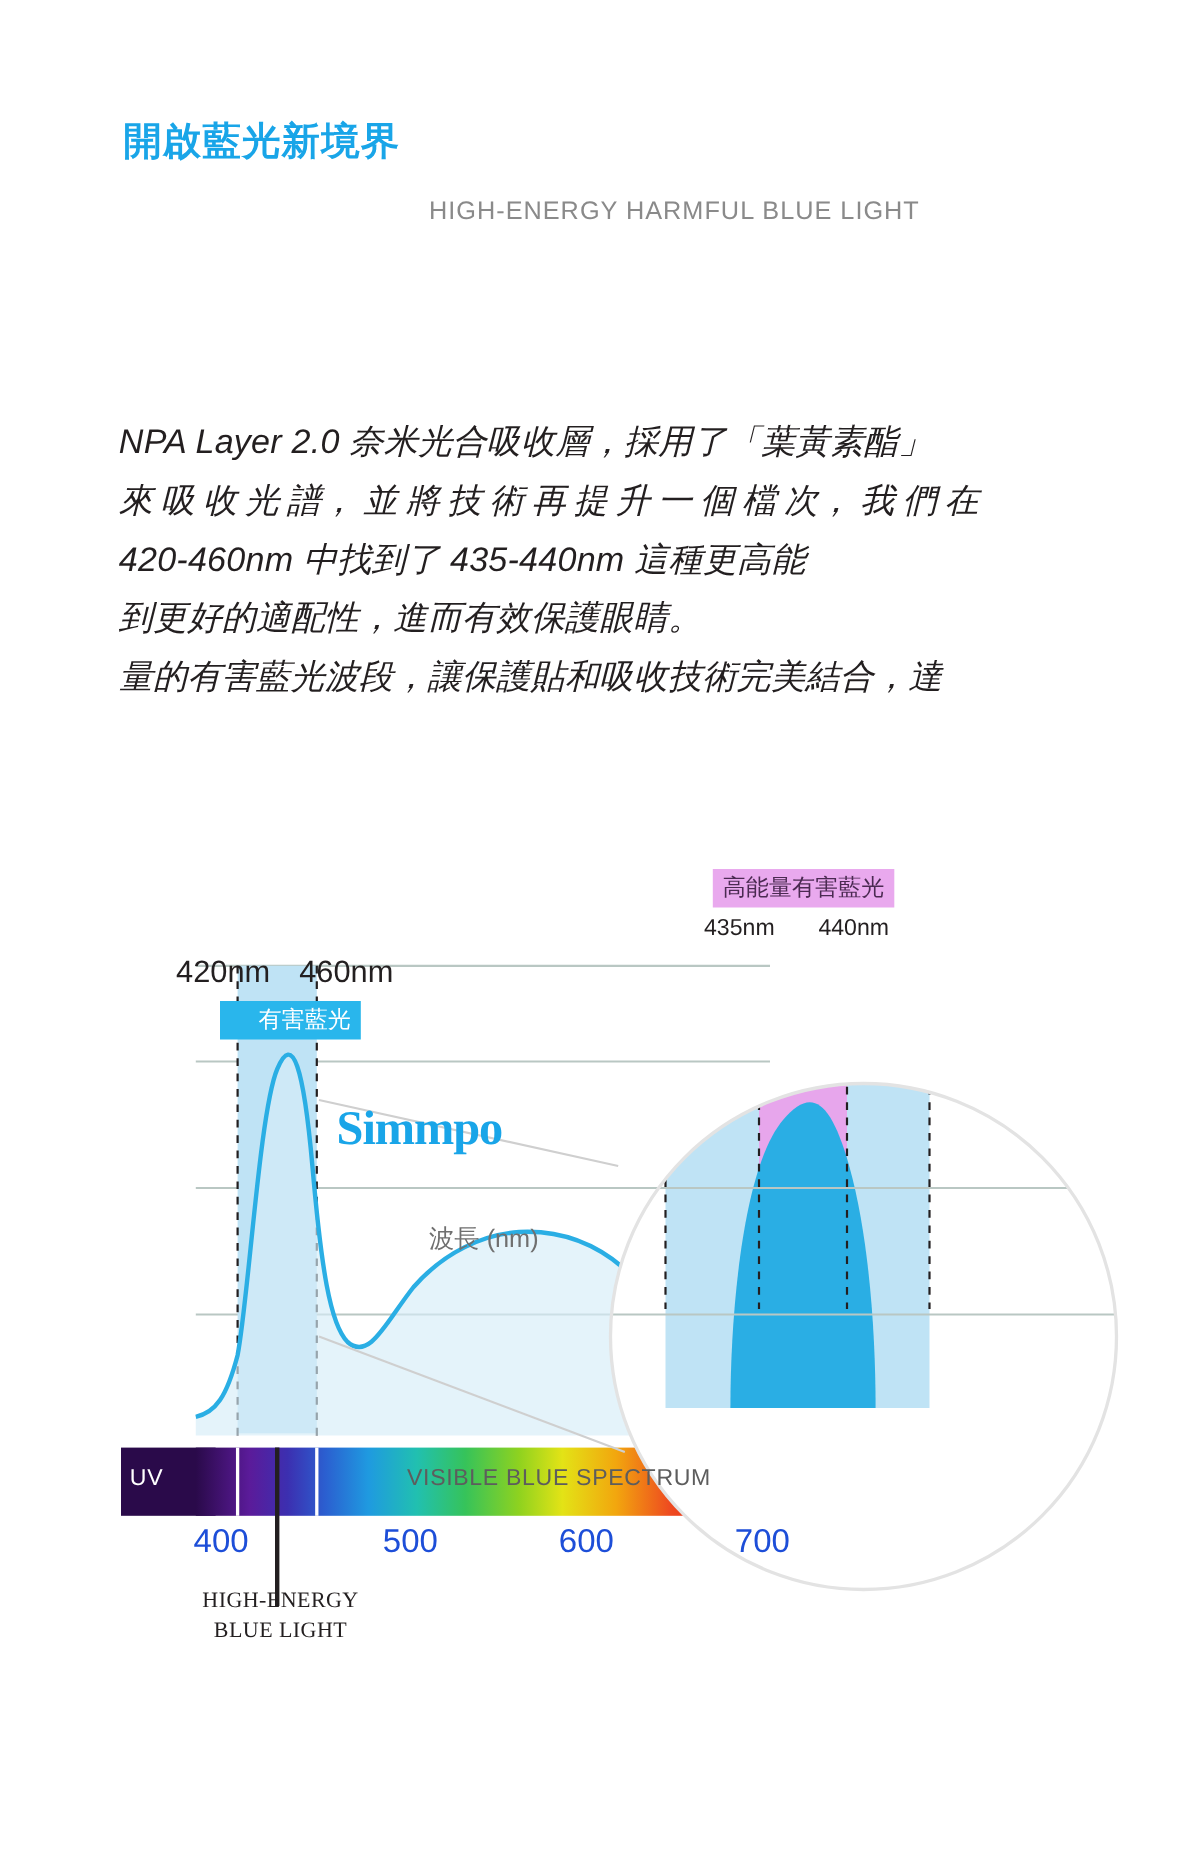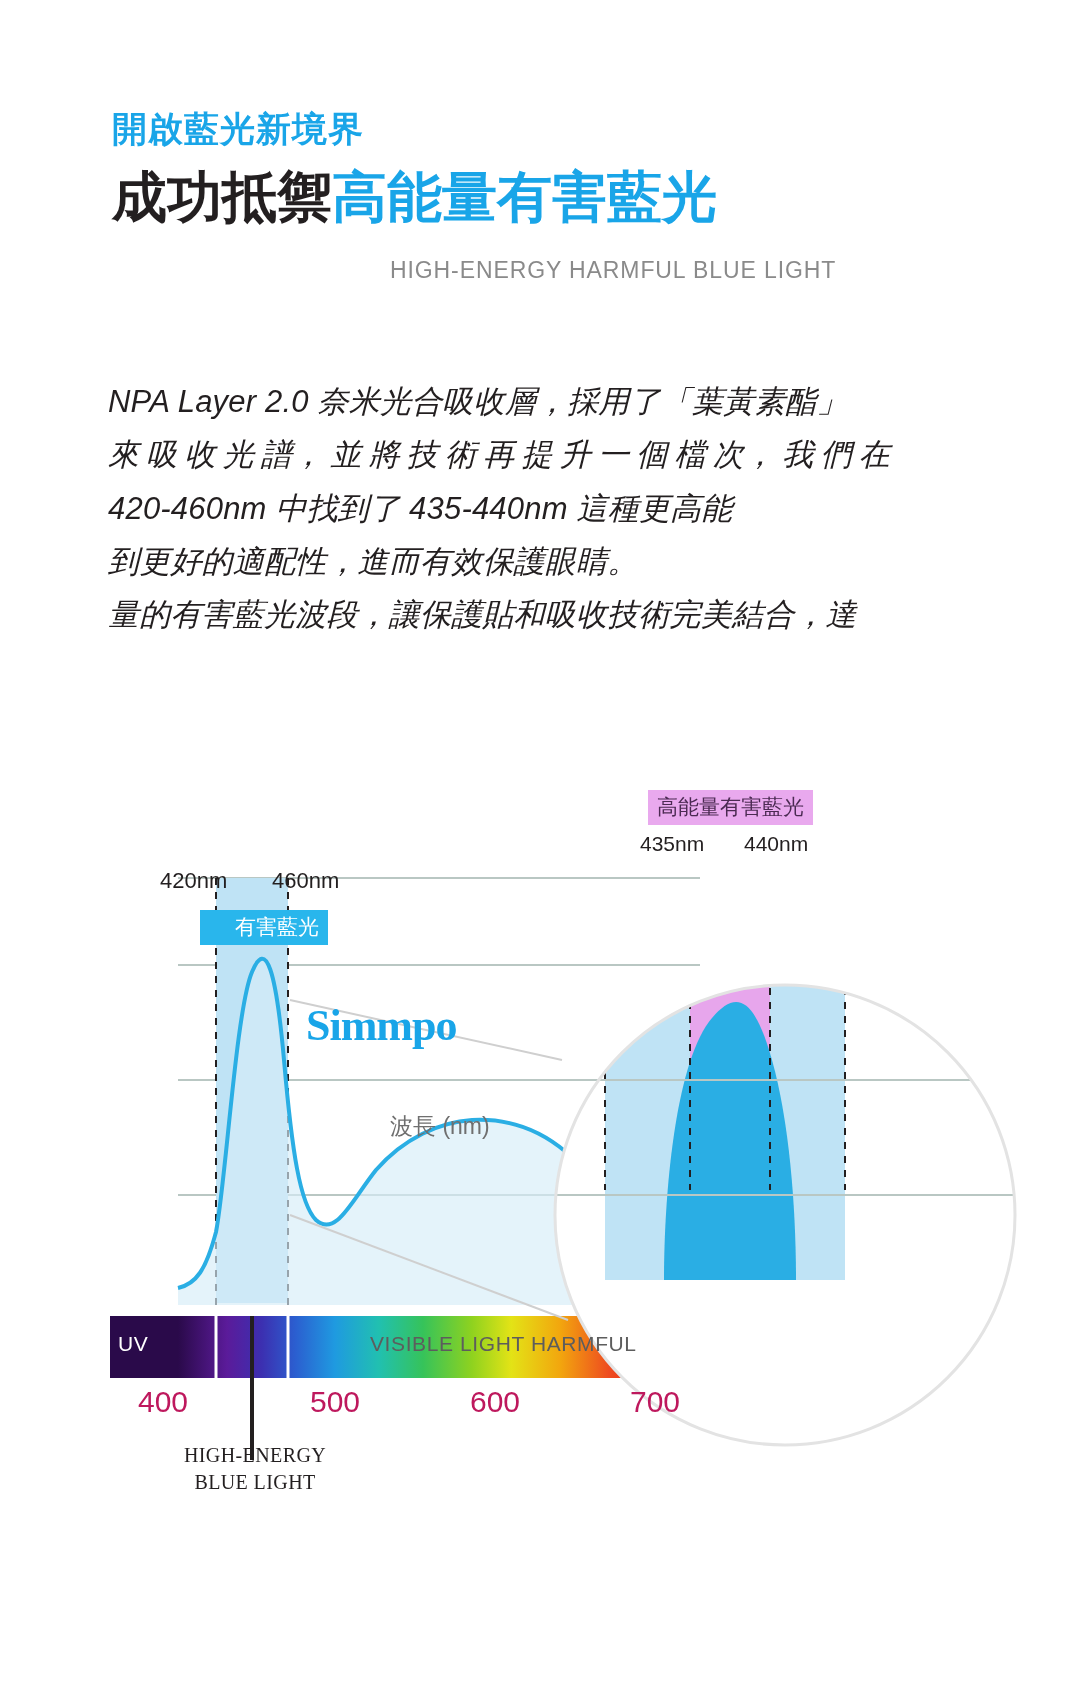--- a/index.html
+++ b/index.html
@@ -79,40 +79,41 @@
     left: 0;
     top: 760px;
     width: 1081px;
     height: 790px;
   }
   .chart svg { display: block; }
 
   
   .lbl {
     position: absolute;
-    font-size: 22px;
+    font-size: 28px;
     color: #231f20;
     white-space: nowrap;
   }
   .tag {
     position: absolute;
     background: #29b6ec;
     color: #ffffff;
     font-size: 21px;
     padding: 3px 9px 4px 9px;
     white-space: nowrap;
   }
   .tag.violet {
     background: #e9a9ee;
     color: #4b2a52;
   }
   .axis-num {
     position: absolute;
     font-size: 30px;
-    color: #be185d;
+    color: #1d4ed8;
+    margin-left: 38px;
   }
   .uv-text {
     position: absolute;
     font-size: 21px;
     color: #ffffff;
     letter-spacing: 0.6px;
   }
   .vls-text {
     position: absolute;
     font-size: 21px;
@@ -149,23 +150,20 @@
     white-space: nowrap;
   }
 </style>
 </head>
 <body>
 
 <div class="page">
 
   <div class="heading-block">
     <div class="eyebrow">開啟藍光新境界</div>
-    <div class="headline">
-      <span class="dark">成功抵禦</span><span class="blue">高能量有害藍光</span>
-    </div>
     <div class="sub-en">HIGH-ENERGY HARMFUL BLUE LIGHT</div>
   </div>
 
   <div class="paragraph">
     <span class="ln">NPA Layer 2.0 奈米光合吸收層，採用了「葉黃素酯」</span>
     <span class="ln justified">
       <span>來</span>
       <span>吸</span>
       <span>收</span>
       <span>光</span>
@@ -282,21 +280,21 @@
     <div class="tag" style="left:200px; top:150px;padding-left:35px;">有害藍光</div>
 
     <div class="tag violet" style="left:648px; top:30px;">高能量有害藍光</div>
     <div class="nm-small" style="left:640px; top:72px;">435nm</div>
     <div class="nm-small" style="left:744px; top:72px;">440nm</div>
 
     <div class="brand" style="left:306px; top:240px;">Simmpo</div>
     <div class="wave-label" style="left:390px; top:335px;">波長 (nm)</div>
 
     <div class="uv-text" style="left:118px; top:572px;">UV</div>
-    <div class="vls-text" style="left:370px; top:572px;">VISIBLE LIGHT HARMFUL</div>
+    <div class="vls-text" style="left:370px; top:572px;">VISIBLE BLUE SPECTRUM</div>
 
     <div class="axis-num" style="left:138px; top:625px;">400</div>
     <div class="axis-num" style="left:310px; top:625px;">500</div>
     <div class="axis-num" style="left:470px; top:625px;">600</div>
     <div class="axis-num" style="left:630px; top:625px;">700</div>
 
     <div class="foot-note" style="left:170px; top:682px; width:170px;">
       <span>HIGH-ENERGY</span><br>
       <span>BLUE LIGHT</span>
     </div>

